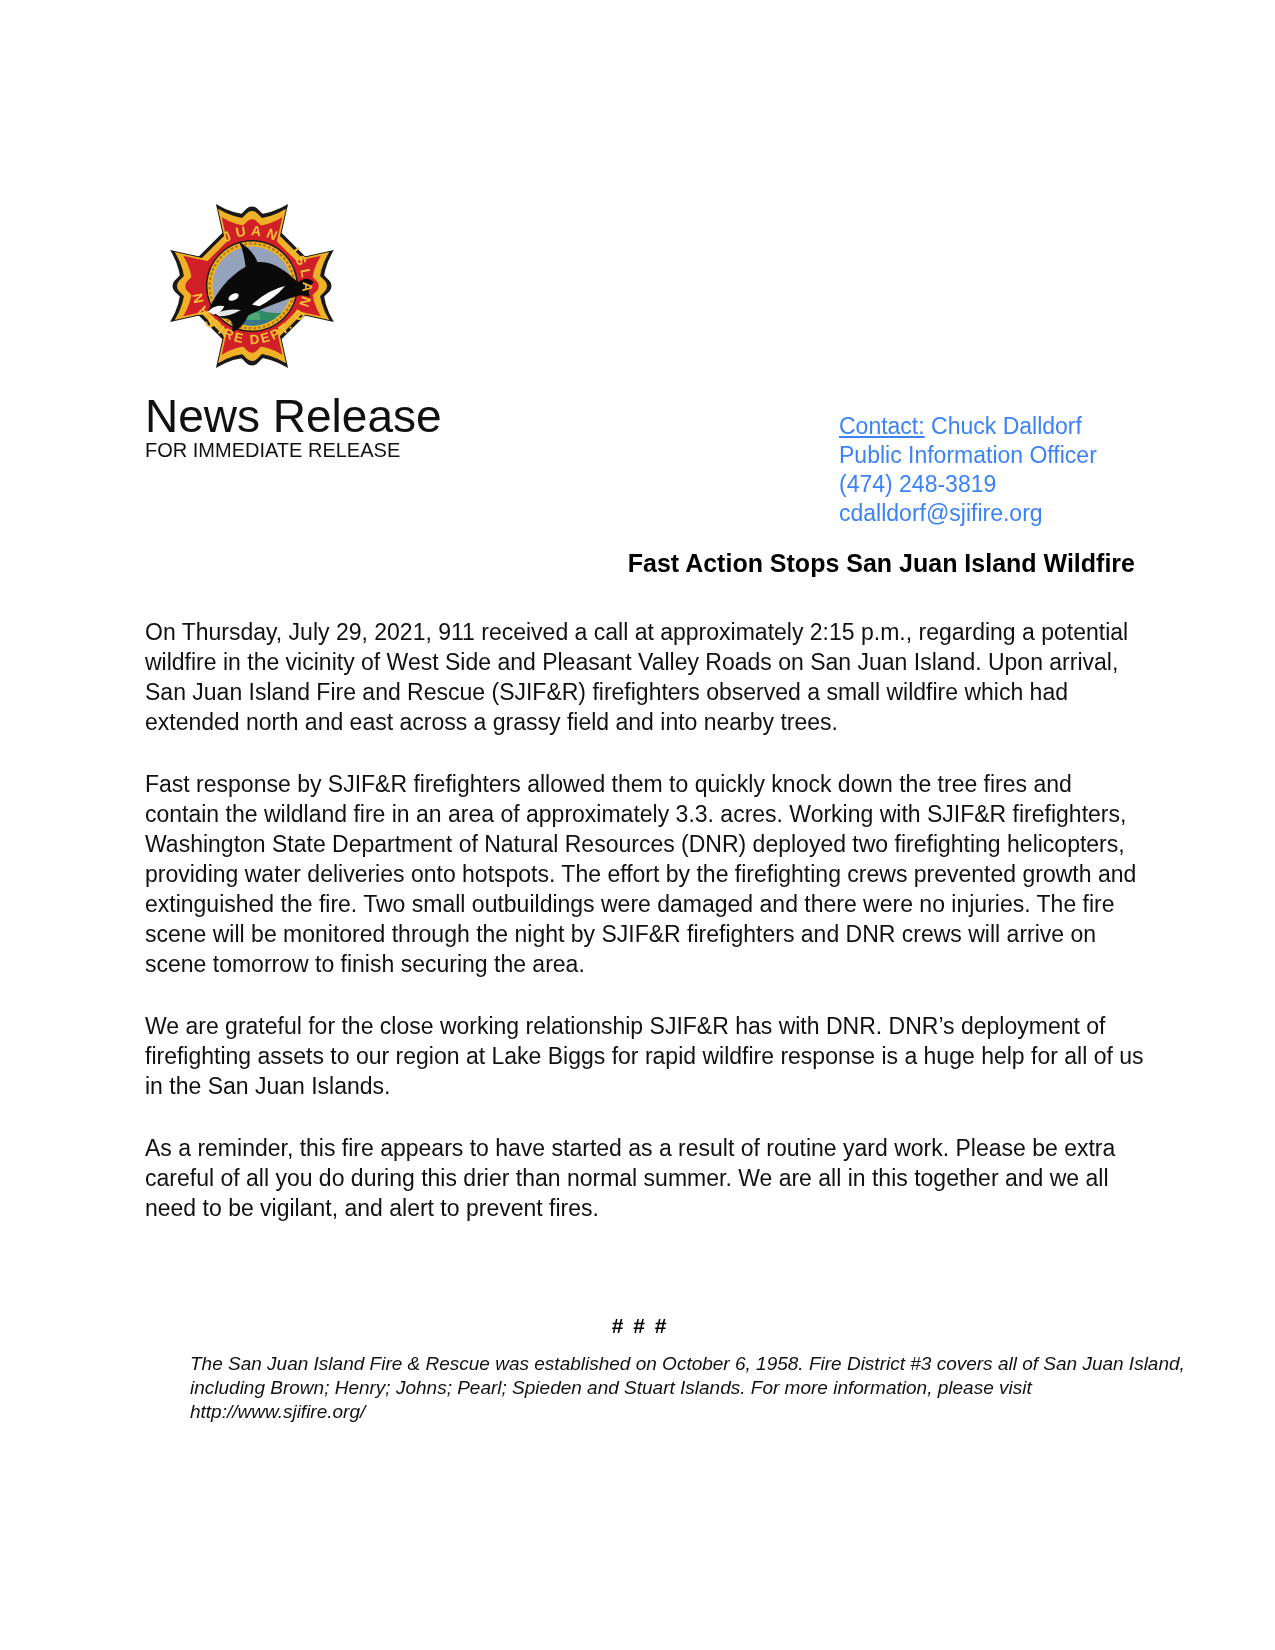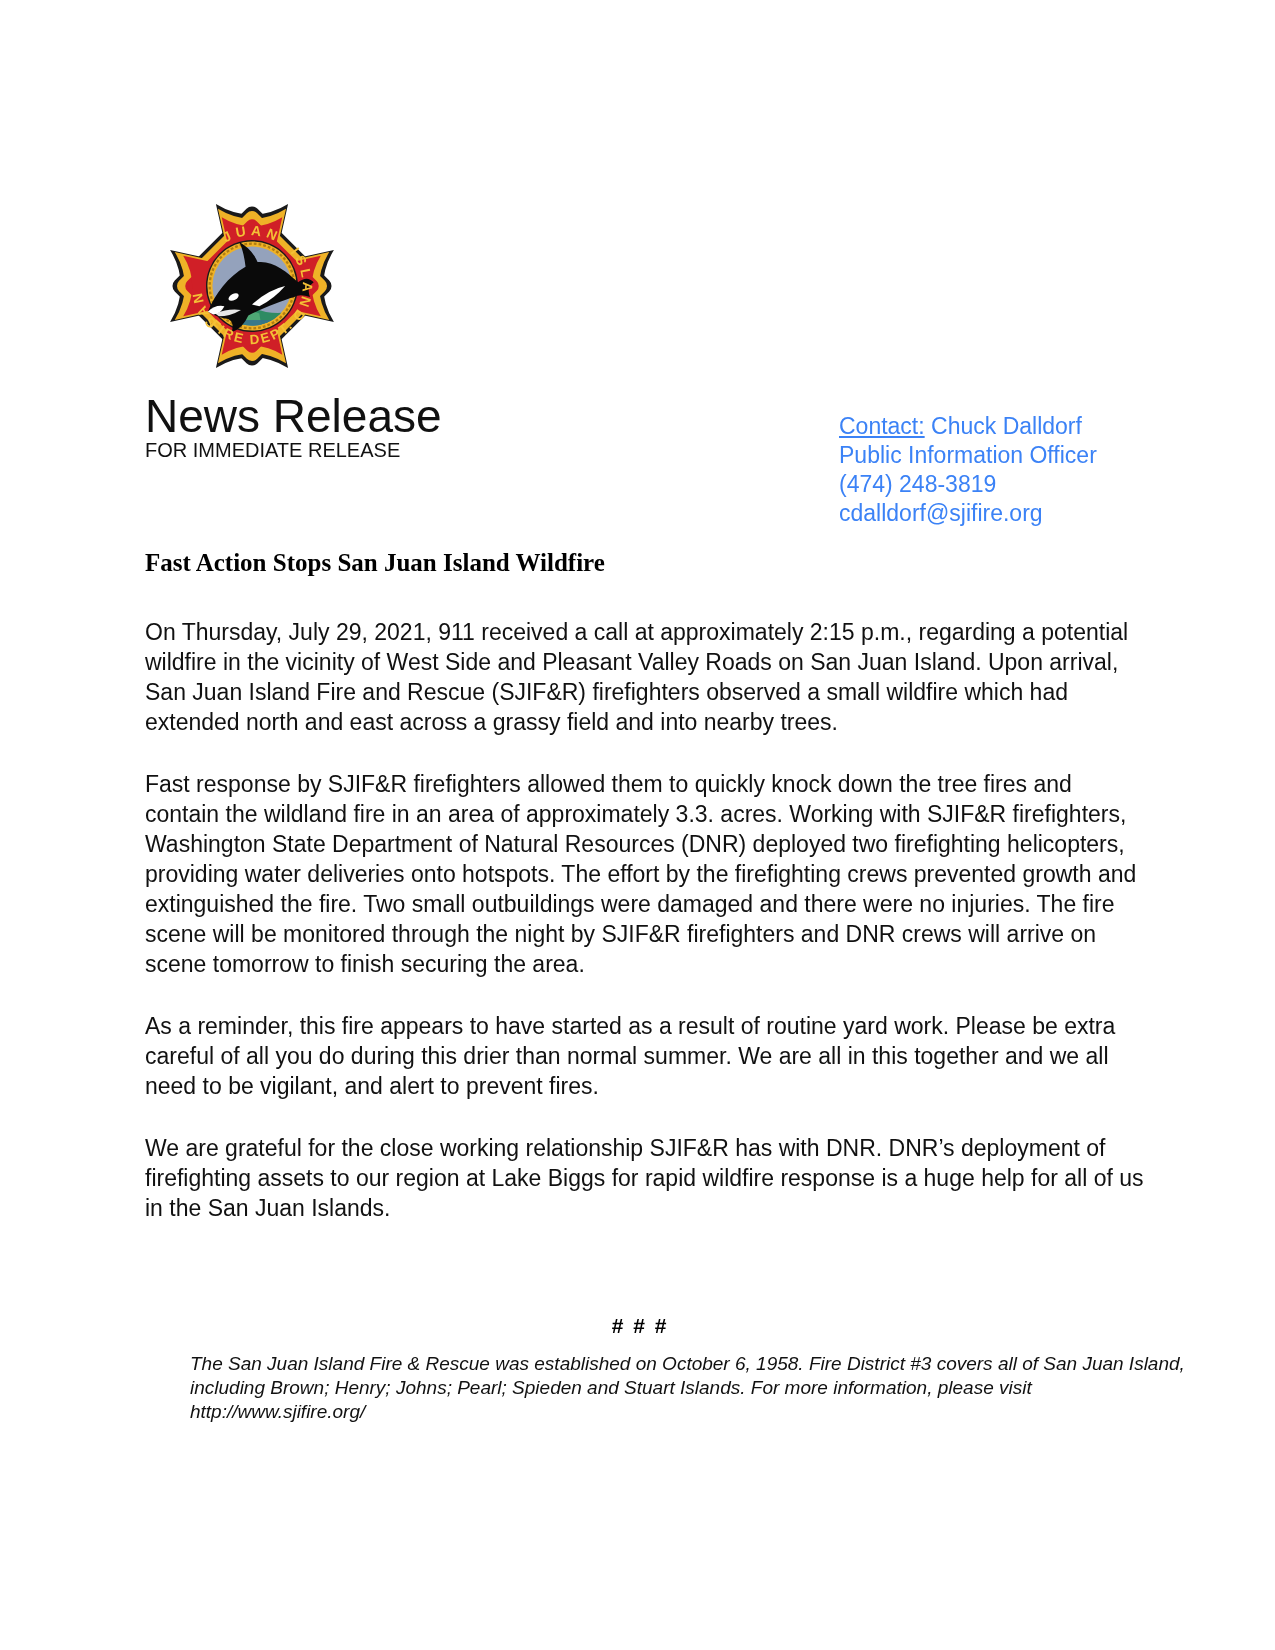--- a/index.html
+++ b/index.html
@@ -12,21 +12,21 @@
     overflow:hidden;
   }
   .logo{position:absolute;left:160px;top:194px;width:184px;height:184px;}
   .header-left{position:absolute;left:145px;top:396px;}
   .header-left .title{font-size:46px;line-height:40px;font-weight:400;color:#111;}
   .header-left .sub{font-size:20px;line-height:29px;color:#111;}
   .contact-block{position:absolute;left:827px;top:412px;font-size:23px;line-height:29px;color:#3b82f6;margin-left:12px;}
   .contact-label{text-decoration:underline;}
   .headline{
     position:absolute;left:145px;top:549px;width:990px;
-    text-align:left;font-size:25px;font-weight:700;color:#000;font-family:Liberation Serif, serif;
+    text-align:right;font-size:25px;font-weight:700;color:#000;
   }
   .body-text{
     position:absolute;left:145px;top:608px;width:1000px;
     font-size:23px;line-height:30px;color:#111;
   }
   .body-text p{margin:9px 0 32px 0;}
   .end-mark{
     position:absolute;left:145px;top:1314px;width:990px;
     text-align:center;font-size:21px;font-weight:700;letter-spacing:2px;color:#000;
   }
@@ -119,21 +119,21 @@
     <div>Public Information Officer</div>
     <div>(474) 248-3819</div>
     <div>cdalldorf@sjifire.org</div>
   </div>
 
   <div class="headline">Fast Action Stops San Juan Island Wildfire</div>
 
   <div class="body-text">
     <p>On Thursday, July 29, 2021, 911 received a call at approximately 2:15 p.m., regarding a potential wildfire in the vicinity of West Side and Pleasant Valley Roads on San Juan Island. Upon arrival, San Juan Island Fire and Rescue (SJIF&amp;R) firefighters observed a small wildfire which had extended north and east across a grassy field and into nearby trees.</p>
     <p>Fast response by SJIF&amp;R firefighters allowed them to quickly knock down the tree fires and contain the wildland fire in an area of approximately 3.3. acres. Working with SJIF&amp;R firefighters, Washington State Department of Natural Resources (DNR) deployed two firefighting helicopters, providing water deliveries onto hotspots. The effort by the firefighting crews prevented growth and extinguished the fire. Two small outbuildings were damaged and there were no injuries. The fire scene will be monitored through the night by SJIF&amp;R firefighters and DNR crews will arrive on scene tomorrow to finish securing the area.</p>
+    <p>We are grateful for the close working relationship SJIF&amp;R has with DNR. DNR’s deployment of firefighting assets to our region at Lake Biggs for rapid wildfire response is a huge help for all of us in the San Juan Islands.</p>
     <p>As a reminder, this fire appears to have started as a result of routine yard work. Please be extra careful of all you do during this drier than normal summer. We are all in this together and we all need to be vigilant, and alert to prevent fires.</p>
-    <p>We are grateful for the close working relationship SJIF&amp;R has with DNR. DNR’s deployment of firefighting assets to our region at Lake Biggs for rapid wildfire response is a huge help for all of us in the San Juan Islands.</p>
   </div>
 
   <div class="end-mark"># # #</div>
 
   <div class="footer-note">The San Juan Island Fire &amp; Rescue was established on October 6, 1958. Fire District #3 covers all of San Juan Island, including Brown; Henry; Johns; Pearl; Spieden and Stuart Islands. For more information, please visit http://www.sjifire.org/</div>
 
 </div>
 
 </body></html>

